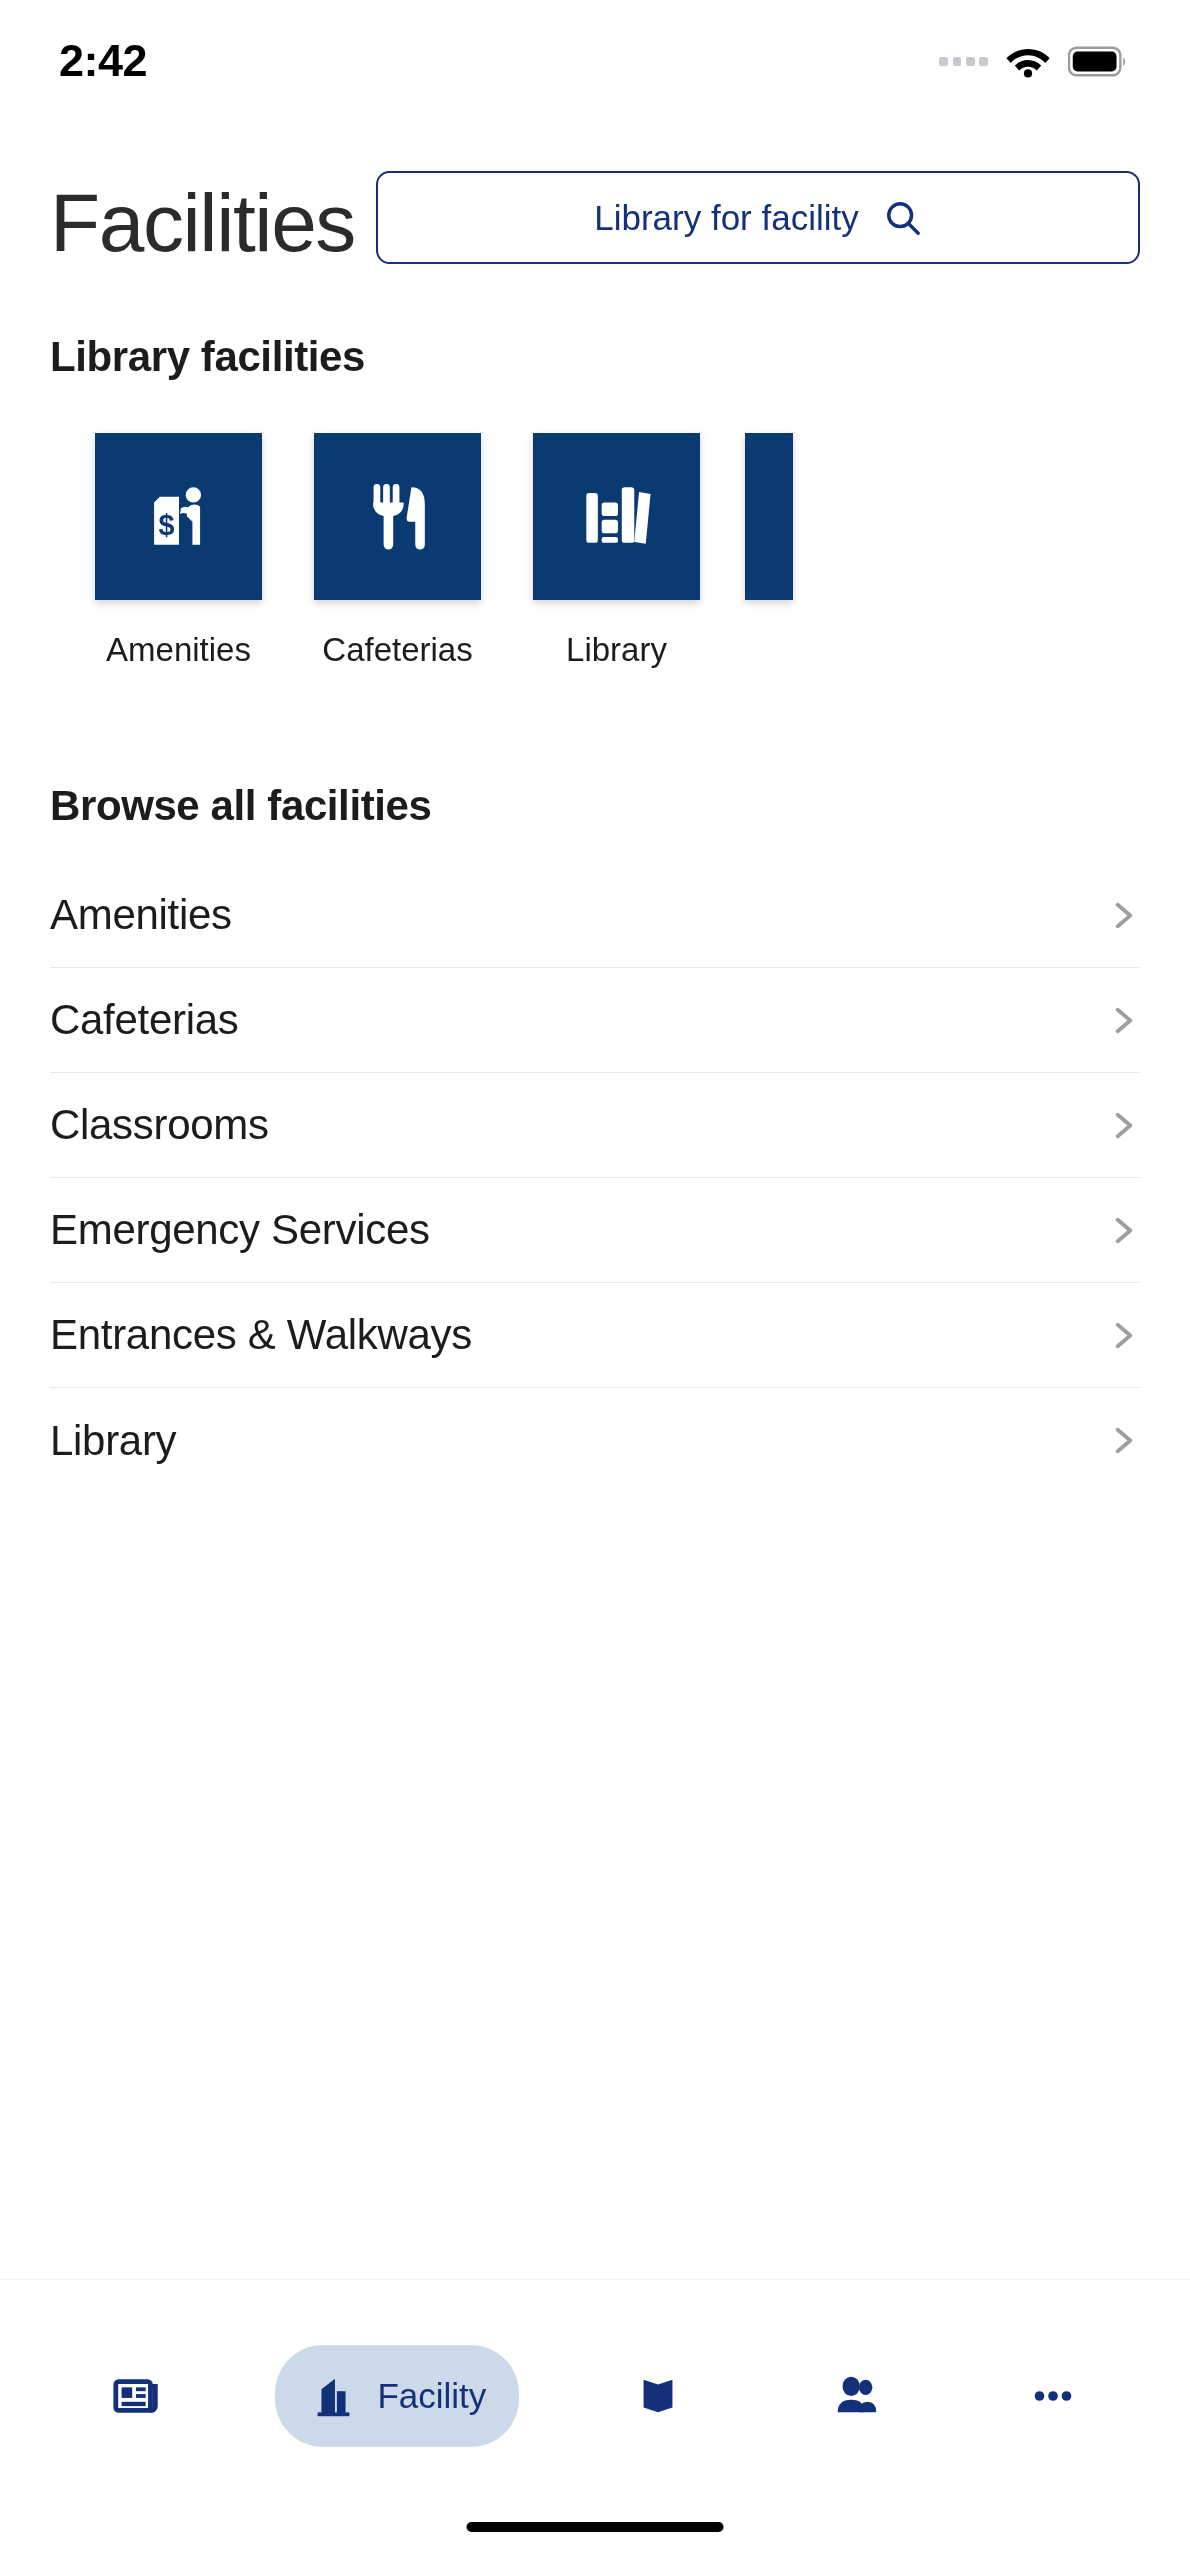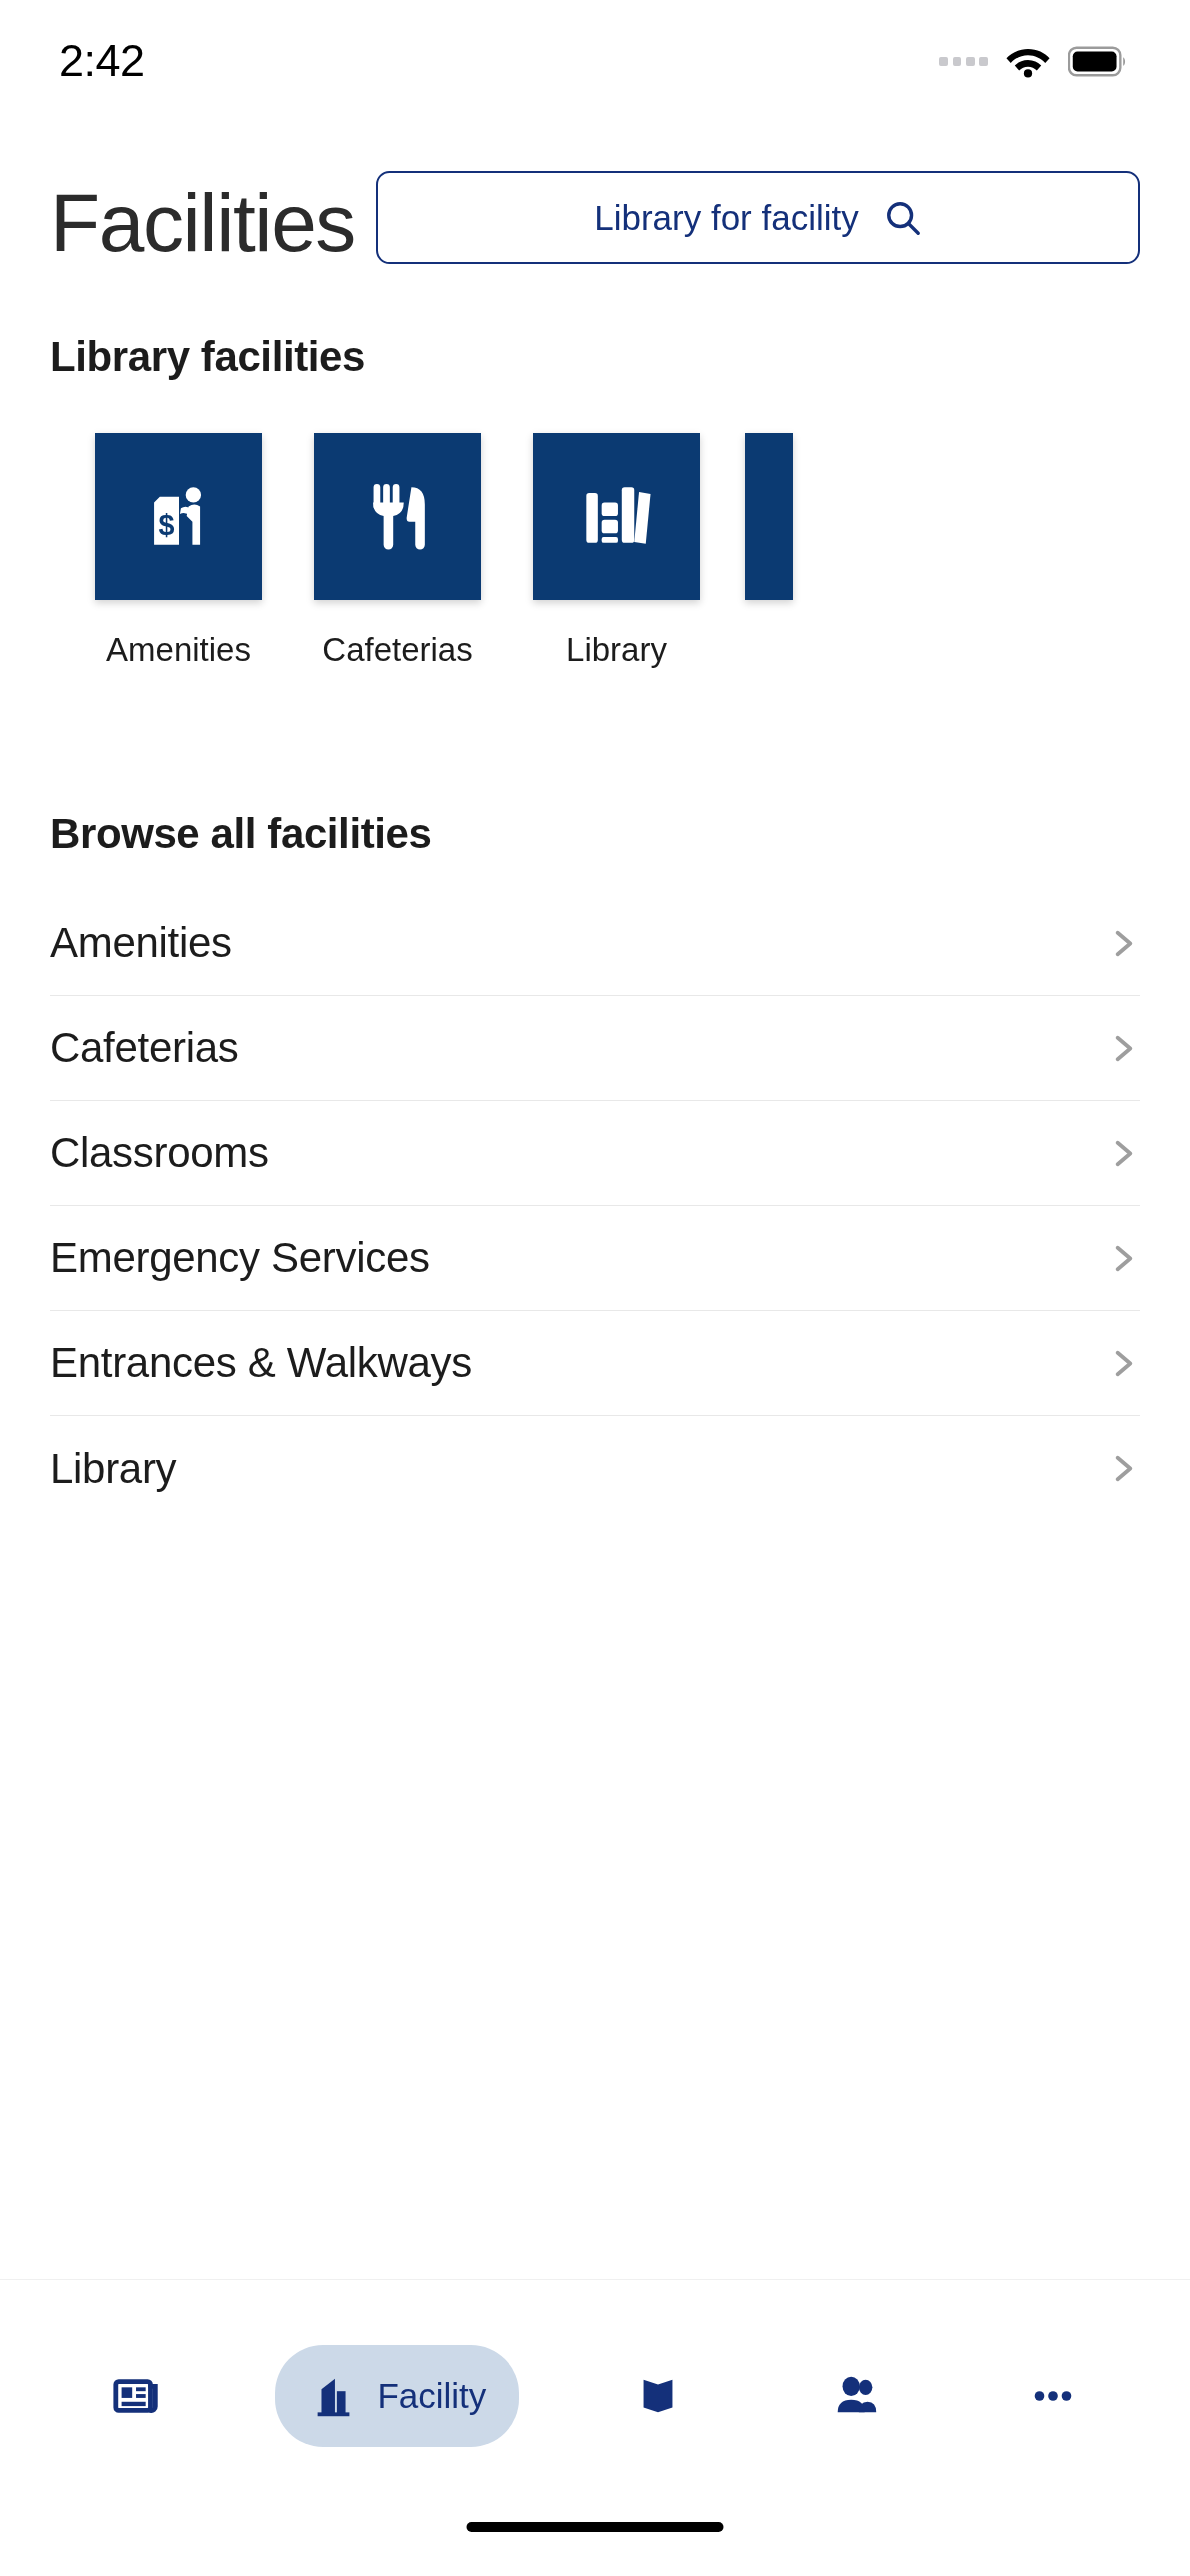--- a/index.html
+++ b/index.html
@@ -23,21 +23,21 @@
   .status-bar {
     height: 113px;
     flex: 0 0 113px;
     display: flex;
     align-items: center;
     justify-content: space-between;
     padding: 0 63px 0 59px;
   }
   .status-time {
     font-size: 45px;
-    font-weight: 400;
+    font-weight: 700;
     color: #000000;
     letter-spacing: -0.5px;
     padding-top: 9.6px;
   }
   .status-right {
     display: flex;
     align-items: center;
     gap: 17px;
     padding-top: 9.6px;
   }
@@ -88,21 +88,21 @@
   .search-glass { width: 38px; height: 38px; display: block; flex: 0 0 auto; }
 
   
   .section-title {
     font-size: 42px;
     font-weight: 700;
     color: #1c1c1c;
     letter-spacing: -0.4px;
   }
   .popular-title { padding: 69px 50px 0 50px; }
-  .browse-title  { padding: 0 50px 0 50px; margin-top: 28px; }
+  .browse-title  { padding: 0 50px 0 50px; }
 
   
   .tiles-scroller {
     margin-top: 42px;
     padding: 9.6px 0 9.6px 0;
     display: flex;
     gap: 0;
     overflow: hidden;
   }
   .tile-cell {

